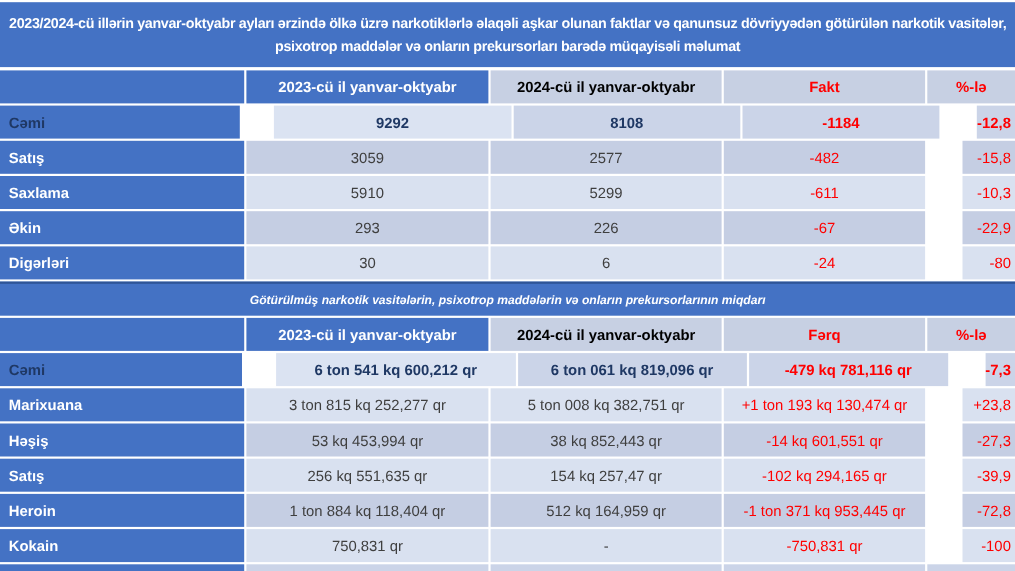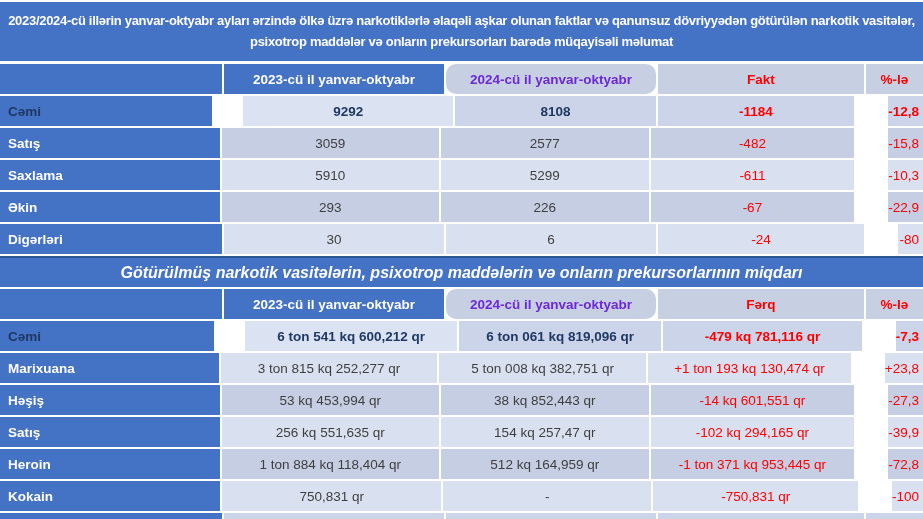--- a/index.html
+++ b/index.html
@@ -14,43 +14,43 @@
     font-family:"Liberation Sans","DejaVu Sans",sans-serif;
   }
   .banner{
     margin-top:2px; height:59px; background:var(--blue); color:#fff;
     display:flex; align-items:center; justify-content:center; text-align:center;
     font-weight:700; font-size:13px; line-height:1.55; letter-spacing:-0.3px;
     padding:0 4px; box-sizing:border-box; margin-bottom:3px;
   }
   .row{display:flex; gap:2px; height:30px; margin-bottom:2px;}
   .cell{display:flex; align-items:center; justify-content:center; font-size:13.5px; box-sizing:border-box;}
-  .c0{width:222px;} .c1{width:220px;} .c2{width:210px;} .c3{width:206px;} .c4{flex:1;}
+  .c0{width:222px;} .c1{width:220px;} .c2{width:210px;} .c3{width:183px;} .c4{flex:1;}
   .label-cell{
     justify-content:flex-start; padding-left:8px; background:var(--blue);
     color:#fff; font-weight:700;
   }
   .val{color:var(--val);}
   .vdiff,.vpct{color:var(--red);text-align:center;}
   .vpct{justify-content:flex-end; padding-right:4px;margin-left:32px;}
   .row.light .val{background:var(--cell-light);}
   .row.dark  .val{background:var(--cell-dark);}
   .row.total .val{font-weight:700;}
   .row.total .c1{background:var(--total-light);margin-left:29px;}
   .row.total .c2,.row.total .c3,.row.total .c4{background:var(--total-mid);}
   .row.total .label-cell{background:var(--blue); color:var(--navy);}
   .row.total .v2023,.row.total .v2024{color:var(--navy);}
   .row.hdr .cell{font-weight:700;}
   .row.hdr .c0{background:var(--blue);}
   .row.hdr .c1{background:var(--blue); color:#fff;}
-  .row.hdr .c2{background:var(--hdr-light); color:#6d28d9;border-radius:10px;}
+  .row.hdr .c2{background:var(--hdr-light); color:#000000;}
   .row.hdr .c3,.row.hdr .c4{background:var(--hdr-light); color:var(--red);}
   .section-band{
     height:31px; background:var(--blue); border-top:2px solid var(--border-navy);
-    box-sizing:border-box; color:#fff; font-weight:700; font-style:italic; font-size:16px;
+    box-sizing:border-box; color:#fff; font-weight:700; font-style:italic; font-size:11px;
     display:flex; align-items:center; justify-content:center; margin-bottom:2px;
   }
 </style>
 </head>
 <body>
 
 <div class="page">
   <div class="banner">2023/2024-cü illərin yanvar-oktyabr ayları ərzində ölkə üzrə narkotiklərlə əlaqəli aşkar olunan faktlar və qanunsuz dövriyyədən götürülən narkotik vasitələr, psixotrop maddələr və onların prekursorları barədə müqayisəli məlumat</div>
 
   <div id="table-0">

